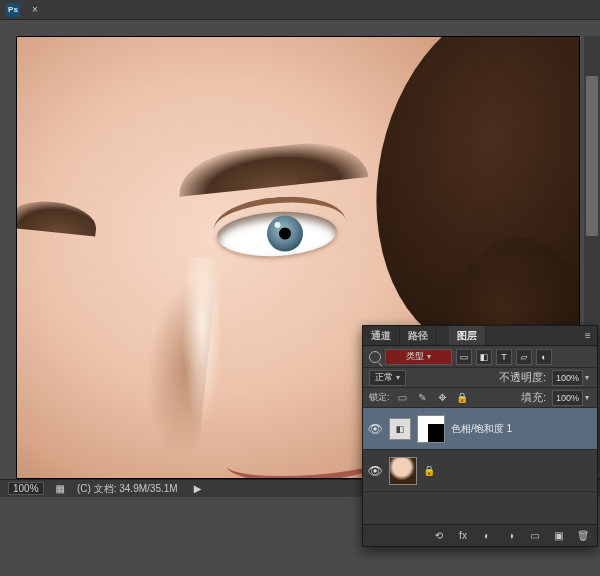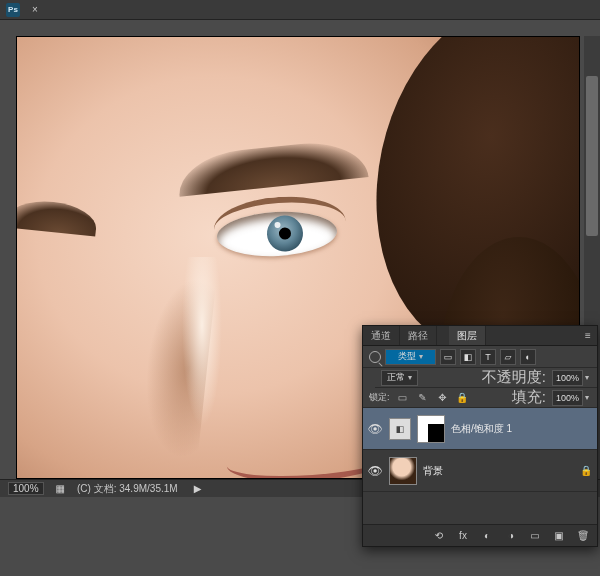--- a/index.html
+++ b/index.html
@@ -35,38 +35,38 @@
   .vscroll .thumb { position:absolute; left:2px; top:40px; width:12px; height:160px; background:#6a6a6a; border-radius:2px; }
 
   
   .statusbar { position:absolute; left:0; top:479px; right:0; height:18px; background:#3a3a3a; border-top:1px solid #222; display:flex; align-items:center; gap:12px; padding:0 8px; color:#d0d0d0; font-size:10px; }
   .statusbar .zoomfield { background:#2a2a2a; padding:0 4px; border:1px solid #555; }
   .statusbar .docinfo { color:#c8c8c8; }
   .statusbar .play { margin-left:4px; }
 
   
   .panel { position:absolute; right:2px; top:325px; width:236px; height:222px; background:#3e3e3e; border:1px solid #1a1a1a; box-shadow:0 4px 12px rgba(0,0,0,.6); display:flex; flex-direction:column; z-index:10; }
-  .panel-tabs { display:flex; height:20px; background:#323232; border-bottom:1px solid #1c1c1c; }
+  .panel-tabs { display:flex; height:20px; background:#323232; border-bottom:1px solid #1c1c1c;font-weight:bold; }
   .ptab { padding:0 8px; font-size:10px; color:#bdbdbd; display:flex; align-items:center; border-right:1px solid #262626; }
   .ptab.active { background:#3e3e3e; color:#e6e6e6;margin-left:12px; }
   .ptab-spacer { flex:1; }
   .ptab-menu { width:18px; display:flex; align-items:center; justify-content:center; color:#bdbdbd; font-size:10px; }
 
   .filter-row { display:flex; align-items:center; height:22px; padding:0 6px; gap:4px; border-bottom:1px solid #2a2a2a; }
   .filter-row .search { width:12px; height:12px; border:1px solid #aaa; border-radius:50%; position:relative; }
   .filter-row .search::after { content:""; position:absolute; right:-3px; bottom:-3px; width:5px; height:1px; background:#aaa; transform:rotate(45deg); }
   .filter-row select, .filter-row .fbtn { background:#2f2f2f; color:#ddd; border:1px solid #555; font-size:9px; height:16px; }
-  .filter-row .kind { display:flex; align-items:center; gap:3px; padding:0 12px; height:16px; background:#0369a1; border:1px solid #555; color:#ddd; font-size:9px; }
+  .filter-row .kind { display:flex; align-items:center; gap:3px; padding:0 20px; height:16px; background:#7f1d1d; border:1px solid #555; color:#ddd; font-size:9px; }
   .filter-row .kind .chev { font-size:8px; color:#bbb; }
   .filter-row .fbtn { width:16px; display:flex; align-items:center; justify-content:center; }
 
-  .blend-row { display:flex; align-items:center; height:20px; padding:0 6px; gap:6px; border-bottom:1px solid #2a2a2a;margin-left:12px; }
+  .blend-row { display:flex; align-items:center; height:20px; padding:0 6px; gap:6px; border-bottom:1px solid #2a2a2a; }
   .dd { display:flex; align-items:center; gap:3px; padding:0 5px; height:16px; background:#2f2f2f; border:1px solid #555; color:#ddd; font-size:9px; }
   .dd .chev { font-size:8px; color:#bbb; }
-  .lbl { color:#c8c8c8; font-size:15px; }
+  .lbl { color:#c8c8c8; font-size:11px; }
   .pct { display:flex; align-items:center; }
   .pct .val { background:#2f2f2f; border:1px solid #555; color:#ddd; font-size:9px; padding:0 3px; height:16px; display:flex; align-items:center; }
   .pct .chev { font-size:8px; color:#bbb; padding:0 2px; }
 
   .lock-row { display:flex; align-items:center; height:20px; padding:0 6px; gap:6px; border-bottom:1px solid #2a2a2a; color:#c8c8c8; font-size:9px; }
   .lock-row .licon { width:14px; height:14px; display:flex; align-items:center; justify-content:center; color:#bbb; font-size:10px; }
 
   .layers { flex:1; overflow:auto; background:#3a3a3a; }
   .layer { display:flex; align-items:center; min-height:42px; border-bottom:1px solid #2b2b2b; padding:0 4px; gap:6px; }
   .layer.selected { background:#5a6b80; }
@@ -185,21 +185,20 @@
         <div class="vis">👁</div>
         <div class="adjico">◧</div>
         <div class="mask">
             <div class="blk"></div>
           </div>
         <div class="lname">色相/饱和度 1</div>
       </div>
       <div class="layer">
         <div class="vis">👁</div>
         <div class="thumb"></div>
-        <div class="lname">背景</div>
         <div class="lockmark">🔒</div>
       </div>
     </div>
 
     <div class="panel-footer">
       <div class="pf-btn">⟲</div>
       <div class="pf-btn">fx</div>
       <div class="pf-btn">◐</div>
       <div class="pf-btn">◑</div>
       <div class="pf-btn">▭</div>

